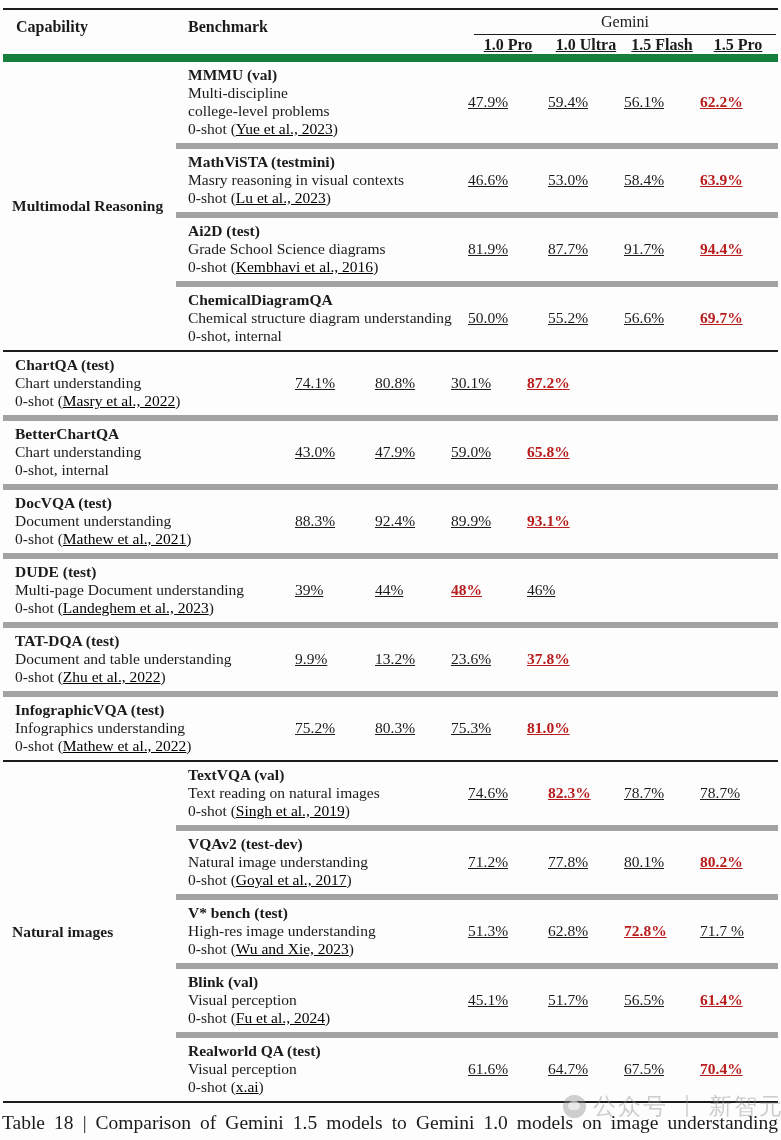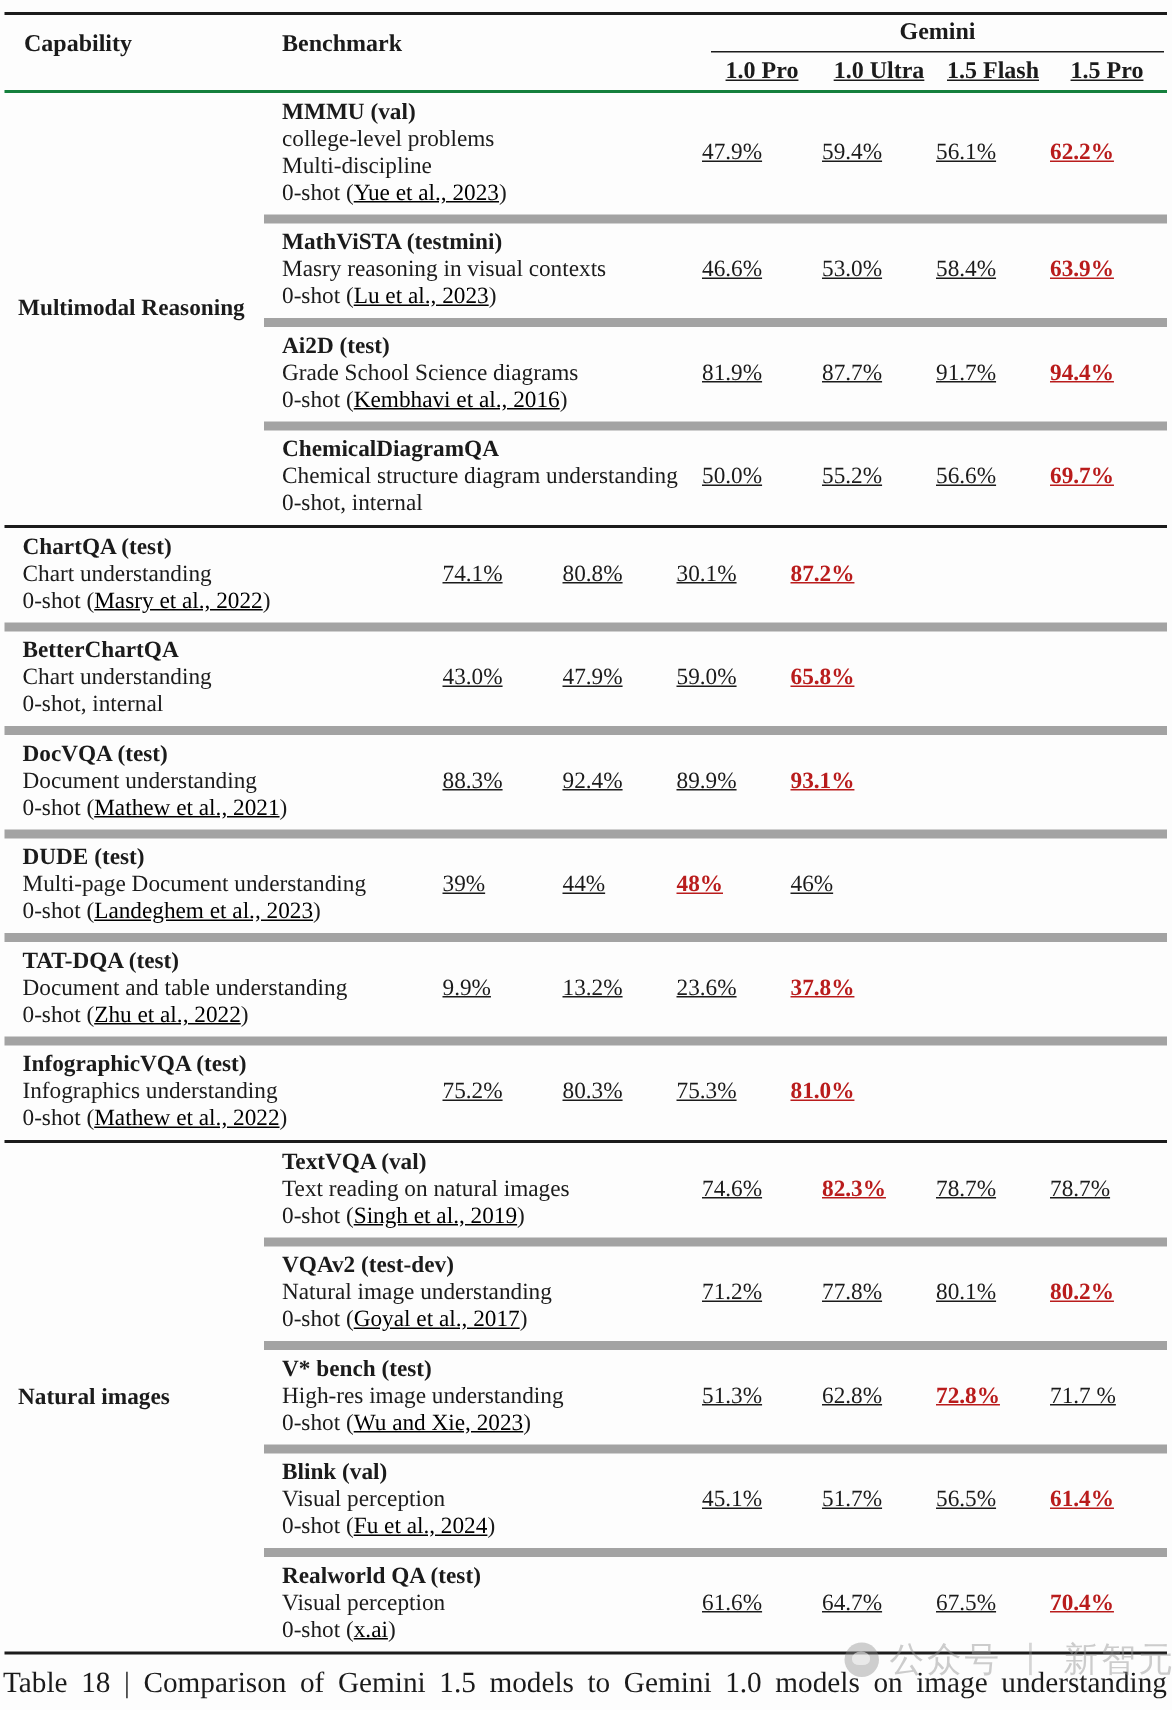--- a/index.html
+++ b/index.html
@@ -15,36 +15,36 @@
 
   
   .tbl {
     margin: 8px 3px 0 3px;
     border-top: 2px solid #1c1c1c;
     font-size: 15.5px;
     line-height: 18px;
   }
   .thead {
     display: flex;
-    border-bottom: 2px solid #15803d;
+    border-bottom: 8px solid #15803d;
     height: 52px;
   }
   .h-cap {
     width: 173px; padding-left: 13px;
     font-weight: bold; font-size: 16px;
     align-self: center; padding-bottom: 10px;
   }
   .h-bench {
     width: 292px; padding-left: 12px;
     font-weight: bold; font-size: 16px;
     align-self: center; padding-bottom: 10px;
   }
   .h-group { flex: 1; display: flex; flex-direction: column; }
   .h-gemini {
-    text-align: center; font-weight: bold; font-size: 16px;
+    text-align: center; font-weight: normal; font-size: 16px;
     padding-top: 3px; padding-bottom: 3px;
     border-bottom: 1px solid #1c1c1c;
     margin: 0 2px 0 6px;
   }
   .h-models { display: flex; flex: 1; align-items: center; text-decoration: underline; }
   .h-model { font-weight: bold; font-size: 16px; text-align: center; }
 
   .w0 { width: 80px; } .w1 { width: 76px; } .w2 { width: 76px; } .w3 { width: 76px; }
 
   .section { display: flex; border-bottom: 2px solid #1c1c1c; }
@@ -120,22 +120,22 @@
         </div>
       </div>
     </div>
 
     <div class="section">
       <div class="cap-cell">Multimodal Reasoning</div>
       <div class="rows">
         <div class="brow">
           <div class="binfo">
             <div class="bname">MMMU (val)</div>
+            <div class="bdesc">Multi-discipline</div>
             <div class="bdesc">college-level problems</div>
-            <div class="bdesc">Multi-discipline</div>
             <div class="bshot"><span>0-shot (</span><span class="link">Yue et al., 2023</span><span>)</span></div>
           </div>
           <div class="val w0">47.9%</div>
           <div class="val w1">59.4%</div>
           <div class="val w2">56.1%</div>
           <div class="val w3 best">62.2%</div>
         </div>
         <div class="brow">
           <div class="binfo">
             <div class="bname">MathViSTA (testmini)</div>

